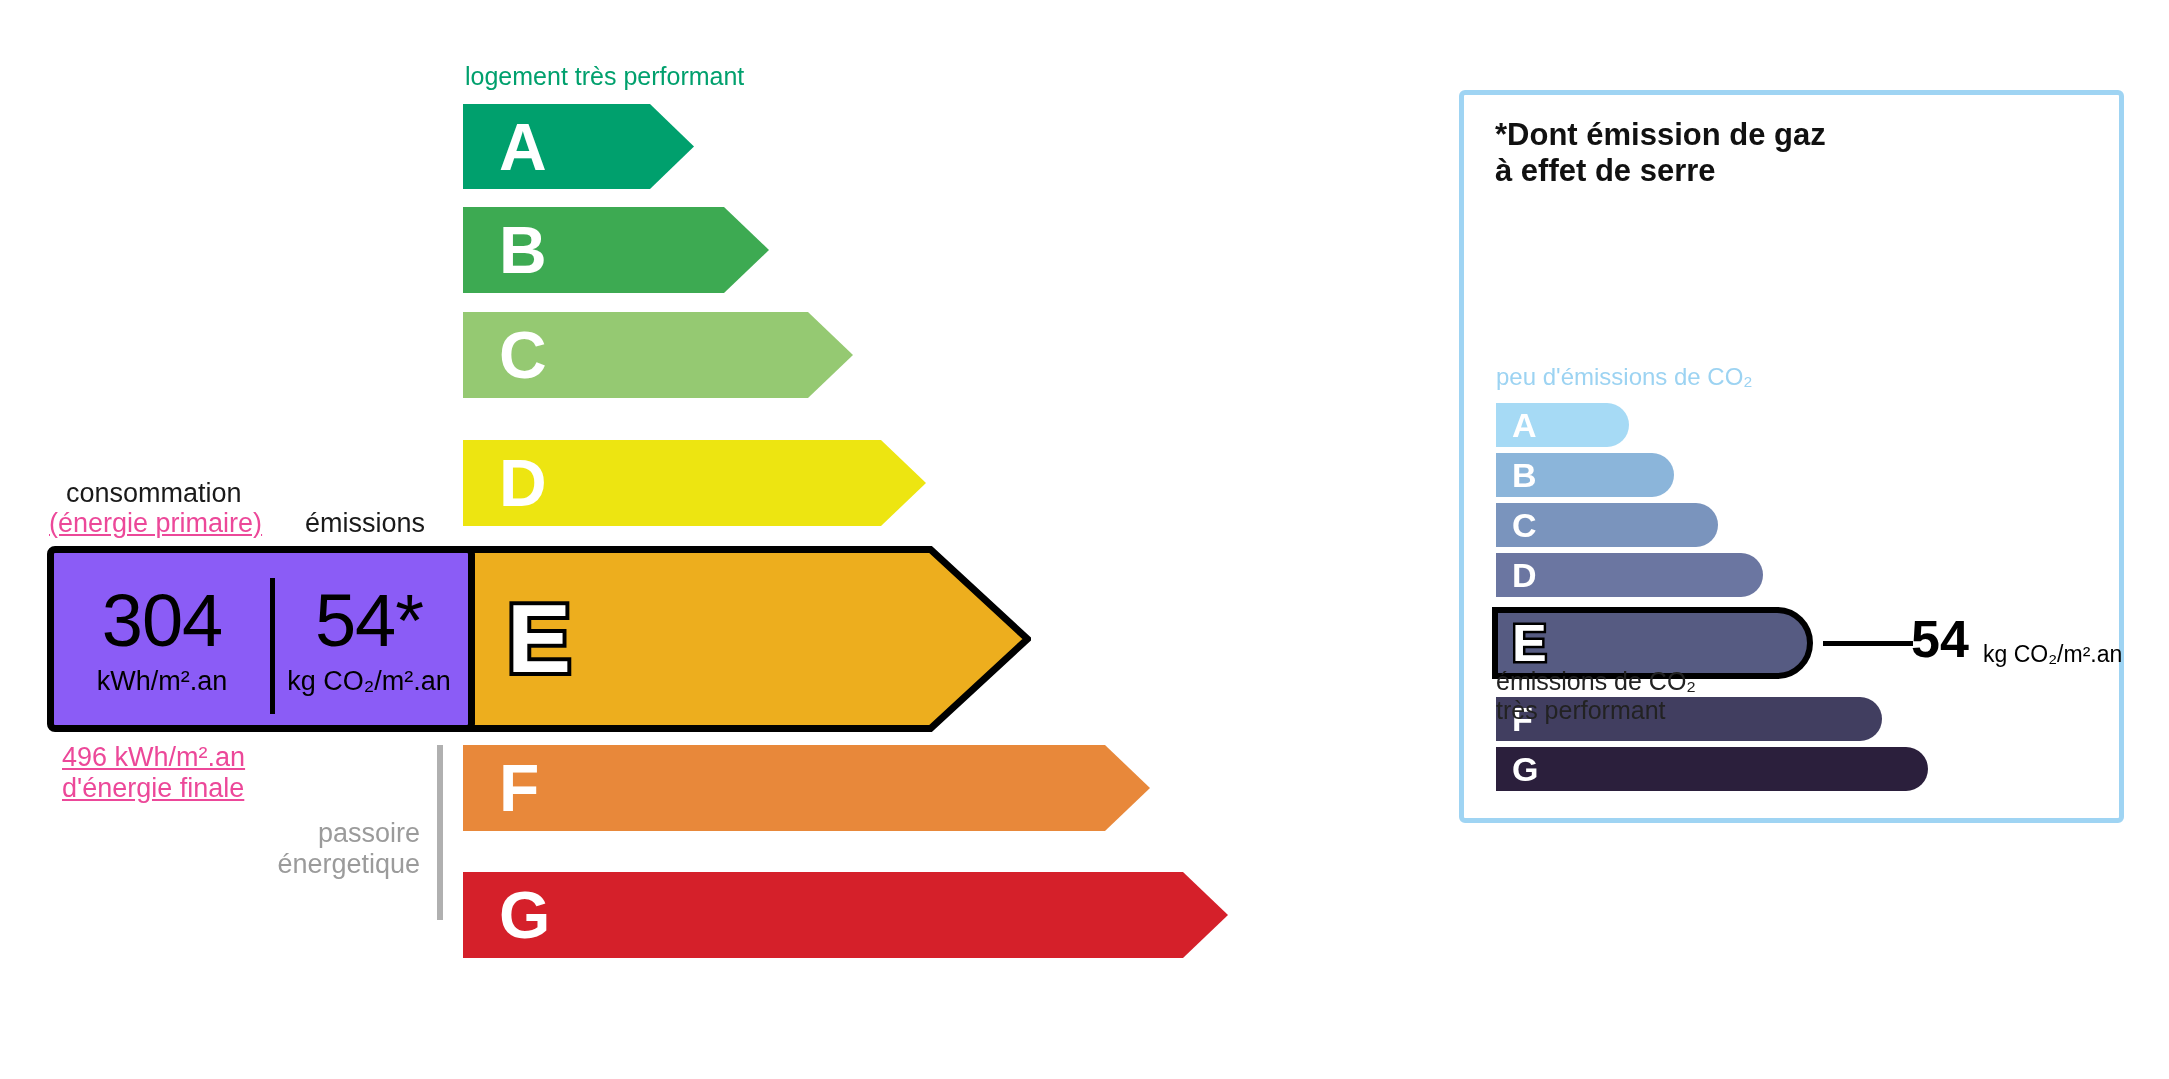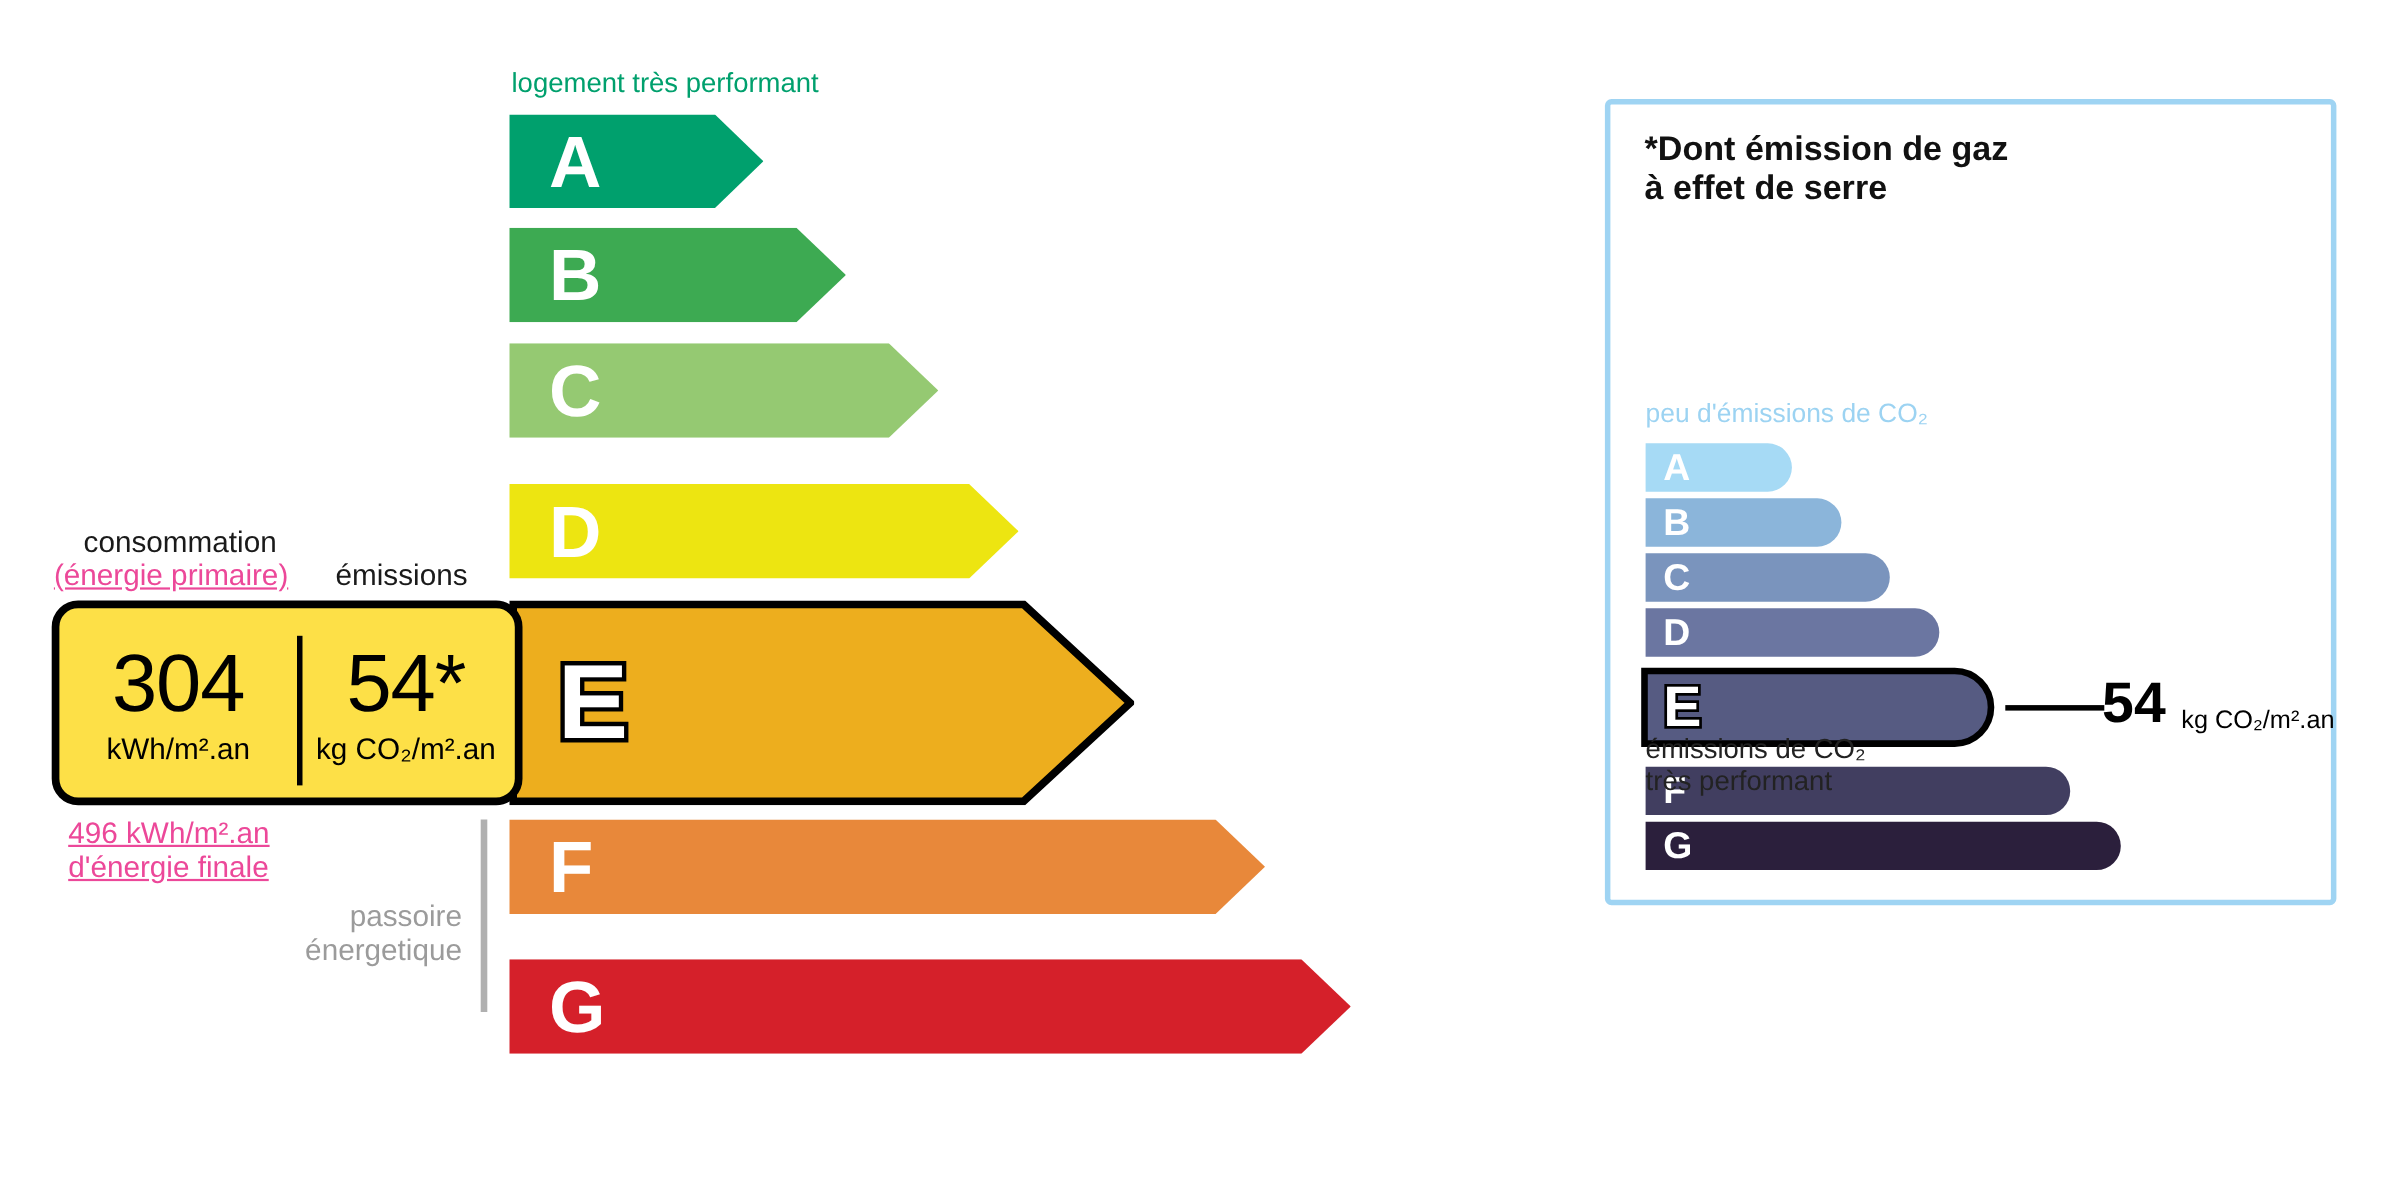--- a/index.html
+++ b/index.html
@@ -22,22 +22,22 @@
 
   .cap-top{
     position:absolute;color:#00A06D;font-size:25px;white-space:nowrap;
   }
   .cap-bottom{
     position:absolute;color:#E1262B;font-size:25px;white-space:nowrap;
   }
 
   
   #value-box{
-    position:absolute;border:7px solid #000000;border-radius:24px;
-    background:#fde047;box-sizing:border-box;
+    position:absolute;border:7px solid #000000;border-radius:8px;
+    background:#8b5cf6;box-sizing:border-box;
   }
   .vb-cell{position:absolute;top:0;height:100%;display:flex;flex-direction:column;
     align-items:center;justify-content:center;}
   .vb-num{font-size:74px;font-weight:400;color:#000;line-height:1;letter-spacing:-1px;}
   .vb-unit{font-size:27px;color:#000;line-height:1;margin-top:10px;white-space:nowrap;}
   #vb-divider{position:absolute;width:5px;background:#000;}
 
   .lbl-black{position:absolute;color:#1a1a1a;font-size:27px;white-space:nowrap;}
   .lbl-grey{position:absolute;color:#ec4899;font-size:27px;white-space:nowrap;line-height:1.18;text-decoration:underline;}
   .lbl-grey-r{position:absolute;color:#9b9b9b;font-size:27px;line-height:1.18;text-align:right;}
@@ -117,21 +117,21 @@
       </div>
       <div class="band" style="left: 463px; top: 872px; width: 765px; height: 86px;">
         <svg class="band-shape" viewBox="0 0 765 86" preserveAspectRatio="none">
           <polygon points="0,0 720,0 765,43 720,86 0,86" fill="#D5202A"></polygon>
         </svg>
         <div class="band-letter">G</div>
       </div>
     </div>
 
 
-  <div class="lbl-black" id="lbl-conso" style="left:76px;top:478px;">consommation</div>
+  <div class="lbl-black" id="lbl-conso" style="left:66px;top:478px;">consommation</div>
   <div class="lbl-grey" id="lbl-conso-sub" style="left:49px;top:508px;">(énergie primaire)</div>
   <div class="lbl-black" id="lbl-emis" style="left:305px;top:508px;">émissions</div>
 
   <div id="value-box" style="left:47px;top:546px;width:428px;height:186px;">
     <div class="vb-cell" style="left:0;width:216px;">
       <div class="vb-num">304</div>
       <div class="vb-unit">kWh/m².an</div>
     </div>
     <div id="vb-divider" style="left:216px;top:25px;height:136px;"></div>
     <div class="vb-cell" style="left:216px;width:198px;">

